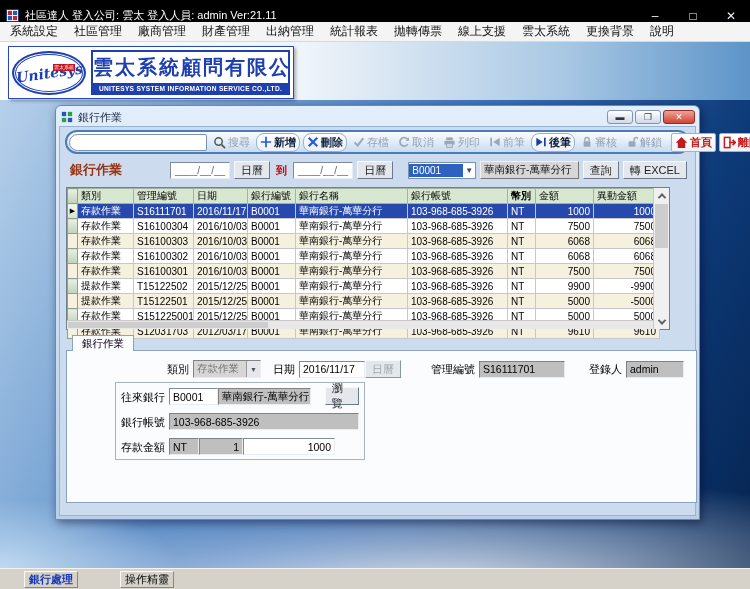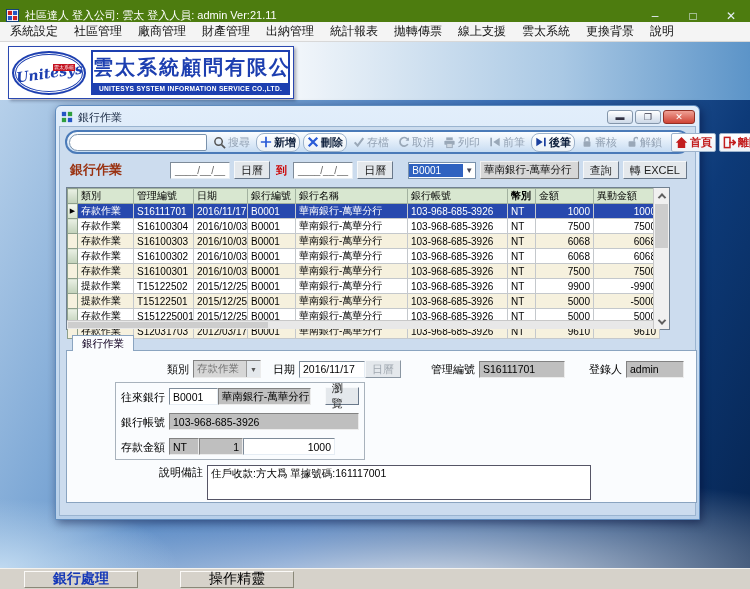--- a/index.html
+++ b/index.html
@@ -1,20 +1,20 @@
 <!DOCTYPE html>
 <html><head>
 <meta charset="utf-8">
 <style>
   * { margin:0; padding:0; box-sizing:border-box; }
   html,body { width:750px; height:589px; overflow:hidden; }
   body { font-family:"Liberation Sans","DejaVu Sans",sans-serif; background:#0a3a78; position:relative; }
 
   
-  .titlebar { height:22px; background:#4d7c0f; display:flex; align-items:center; color:#fff; font-size:11px; padding:9px 0 0 6px; gap:6px; }
+  .titlebar { height:22px; background:#000000; display:flex; align-items:center; color:#fff; font-size:11px; padding:9px 0 0 6px; gap:6px; }
   .titlebar .win-controls { margin-left:auto; display:flex; height:100%; }
   .win-ctl { width:38px; height:100%; display:flex; align-items:center; justify-content:center; font-size:12px; color:#e8f0fa; }
   .menubar { height:20px; background:#f4f4f4; border-bottom:1px solid #d8d8d8; display:flex; align-items:center; font-size:12px; color:#111; padding-left:2px; }
   .menu-item { padding:2px 8px; white-space:nowrap; }
 
   
   .desktop { position:absolute; top:42px; left:0; right:0; bottom:21px; overflow:hidden; }
   .bg-top { position:absolute; top:0; left:0; right:0; height:58px;
     background:linear-gradient(90deg,#fdfdfd 0%,#f0f5fa 40%,#a9c8e4 75%,#5c94c8 100%); }
   .bg-main { position:absolute; top:58px; left:0; right:0; bottom:0;
@@ -99,21 +99,21 @@
   .combo-dis .txt { flex:1; padding:0 3px; }
   .combo-dis .dbtn { width:14px; height:100%; background:#e4e8ec; border-left:1px solid #999; font-size:7px; color:#555; display:flex; align-items:center; justify-content:center; }
   .btn-dis { height:18px; border:1px solid; border-color:#f6f8fa #8a96a2 #8a96a2 #f6f8fa; background:#e4e8ec; padding:0 6px; font-size:11px; display:flex; align-items:center; color:#a0a8b0; }
   .group-box { position:absolute; top:31px; left:48px; width:250px; height:78px; border:1px solid #a8b2bc; background:#fafcfe; padding:4px 5px; display:flex; flex-direction:column; justify-content:space-between; }
   .g-row { display:flex; align-items:flex-end; }
   .memo-row { position:absolute; top:114px; left:92px; display:flex; align-items:flex-start; }
   .memo-box { width:384px; height:35px; background:#fff; border:1px solid #556; font-size:10.5px; padding:1px 3px; color:#000; }
 
   
   .taskbar { position:absolute; bottom:0; left:0; right:0; height:21px; background:#d6d2ca; border-top:1px solid #f4f2ee; display:flex; align-items:center; padding-left:24px; gap:42px; }
-  .task-btn { height:17px; padding:0 28px; background:#d6d2ca; border:1px solid; border-color:#fbfaf8 #8a8populate8 #8a8878 #fbfaf8; display:flex; align-items:center; font-size:14px; }
+  .task-btn { height:17px; padding:0 4px; background:#d6d2ca; border:1px solid; border-color:#fbfaf8 #8a8populate8 #8a8878 #fbfaf8; display:flex; align-items:center; font-size:11px; }
   .task-btn { border-color:#fbfaf8 #8a8878 #8a8878 #fbfaf8; }
   .task-btn.first { color:#1538b8; font-weight:bold; }
 </style>
 </head>
 <body>
 
 <div class="titlebar">
   <svg width="13" height="13" viewBox="0 0 14 14">
     <rect x="0.5" y="0.5" width="13" height="13" fill="#fff" stroke="#0a3a78"></rect>
     <rect x="2" y="2" width="4.5" height="4.5" fill="#c22"></rect>
@@ -455,24 +455,20 @@
             <span class="ro" style="flex:1">103-968-685-3926</span>
           </div>
           <div class="g-row">
             <span class="flabel">存款金額</span>
             <span class="ro" style="width:30px">NT</span>
             <span class="ro" style="width:44px; justify-content:flex-end">1</span>
             <span class="wi" style="width:92px; justify-content:flex-end">1000</span>
           </div>
         </div>
 
-        <div class="memo-row">
-          <span class="flabel">說明備註</span>
-          <div class="memo-box">住戶收款:方大爲 單據號碼:161117001</div>
-        </div>
       </div>
 
     </div>
   </div>
 </div>
 
 <div class="taskbar">
     <span class="task-btn first">銀行處理</span>
     <span class="task-btn">操作精靈</span>
   </div>

